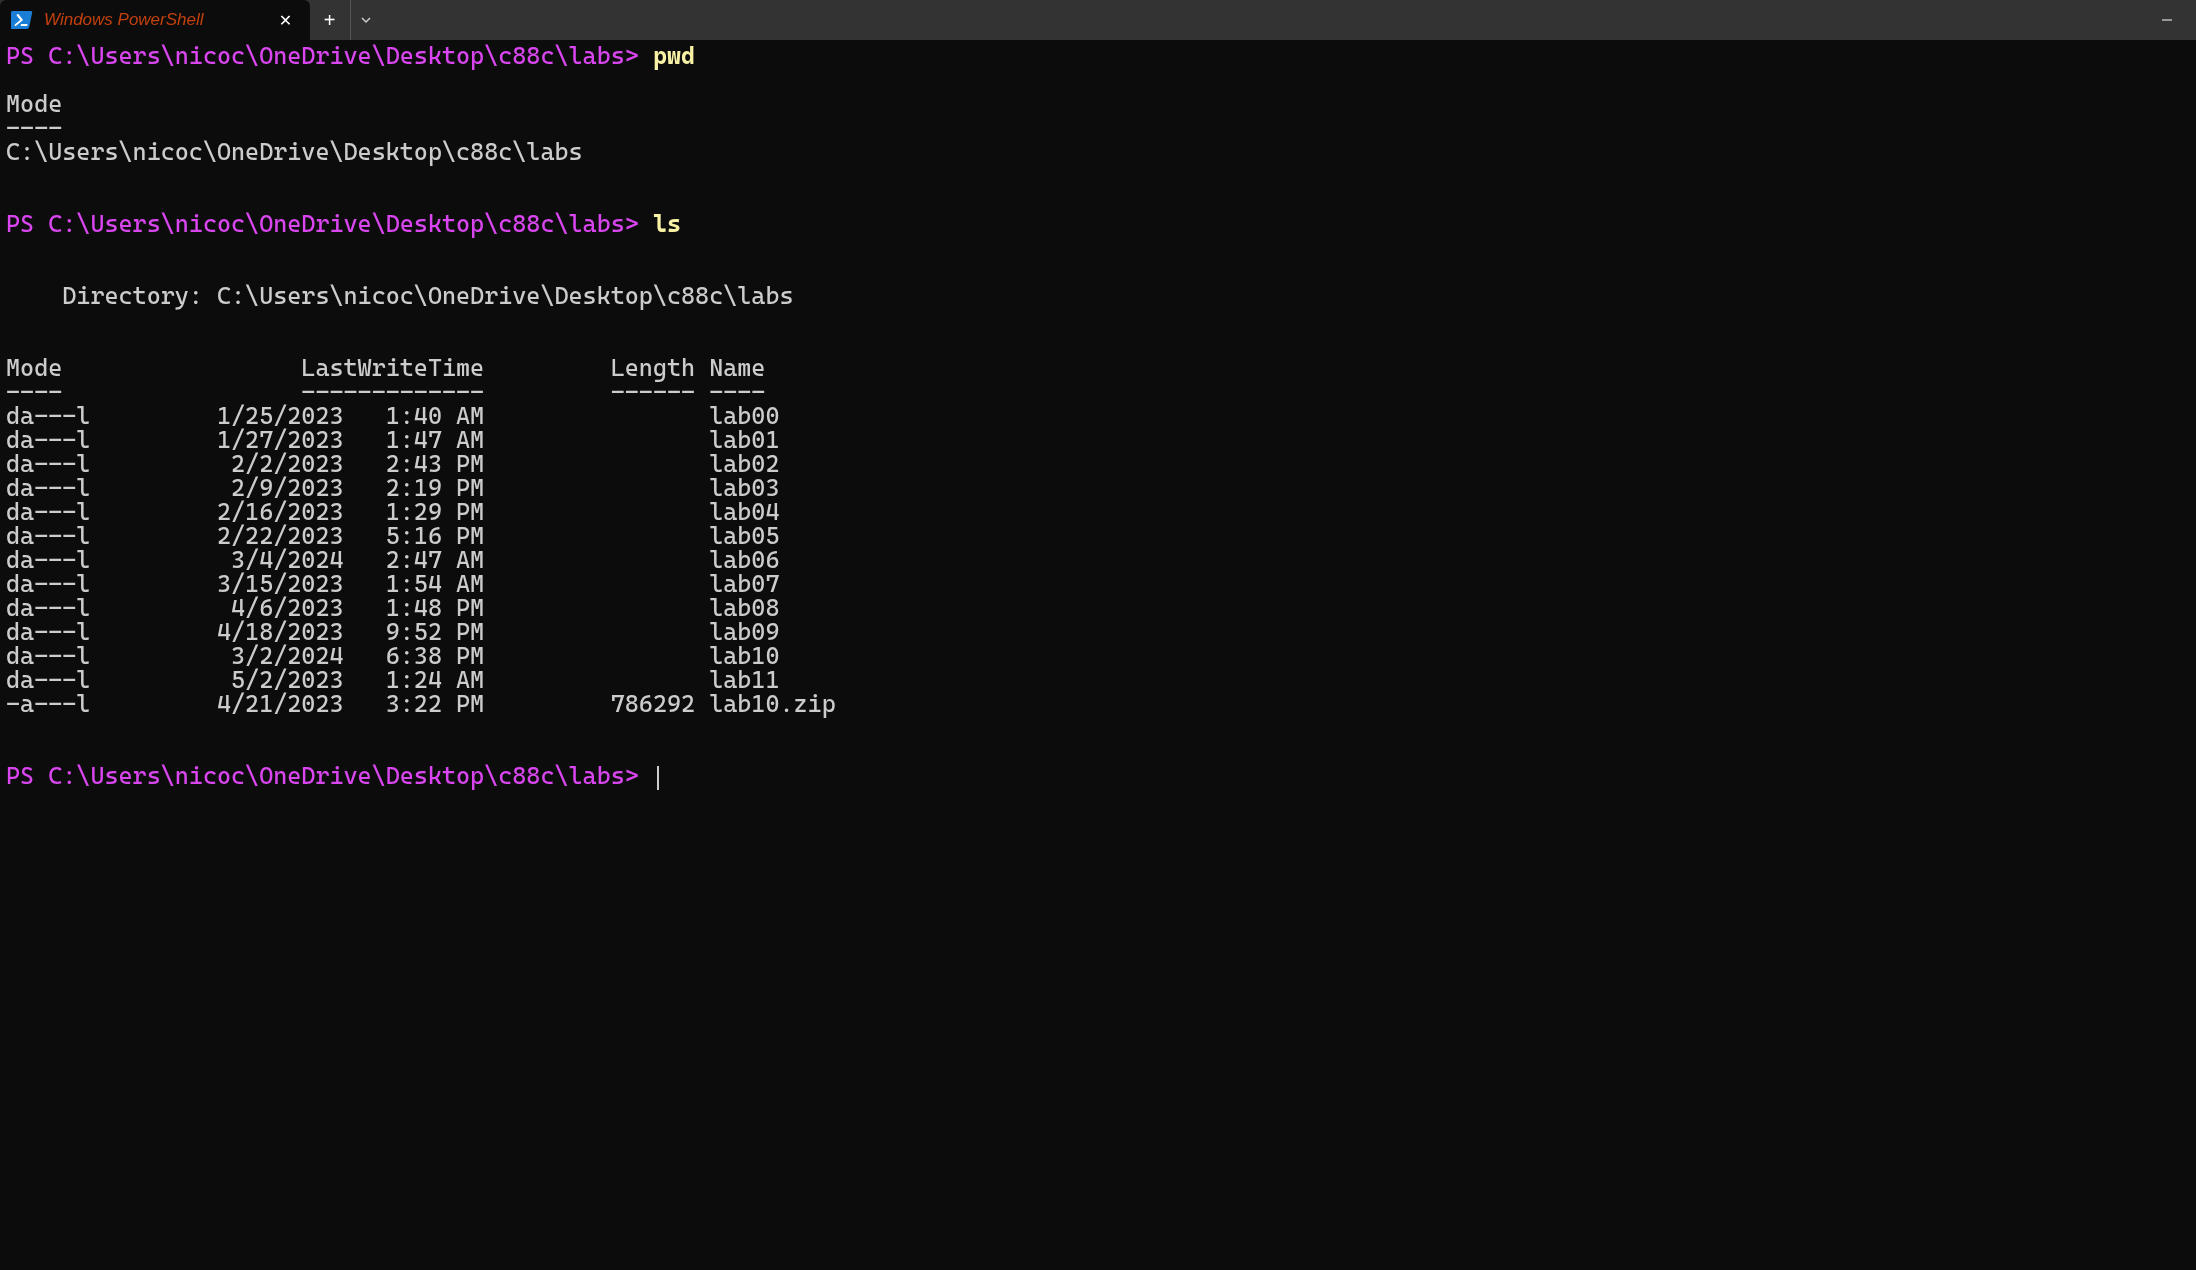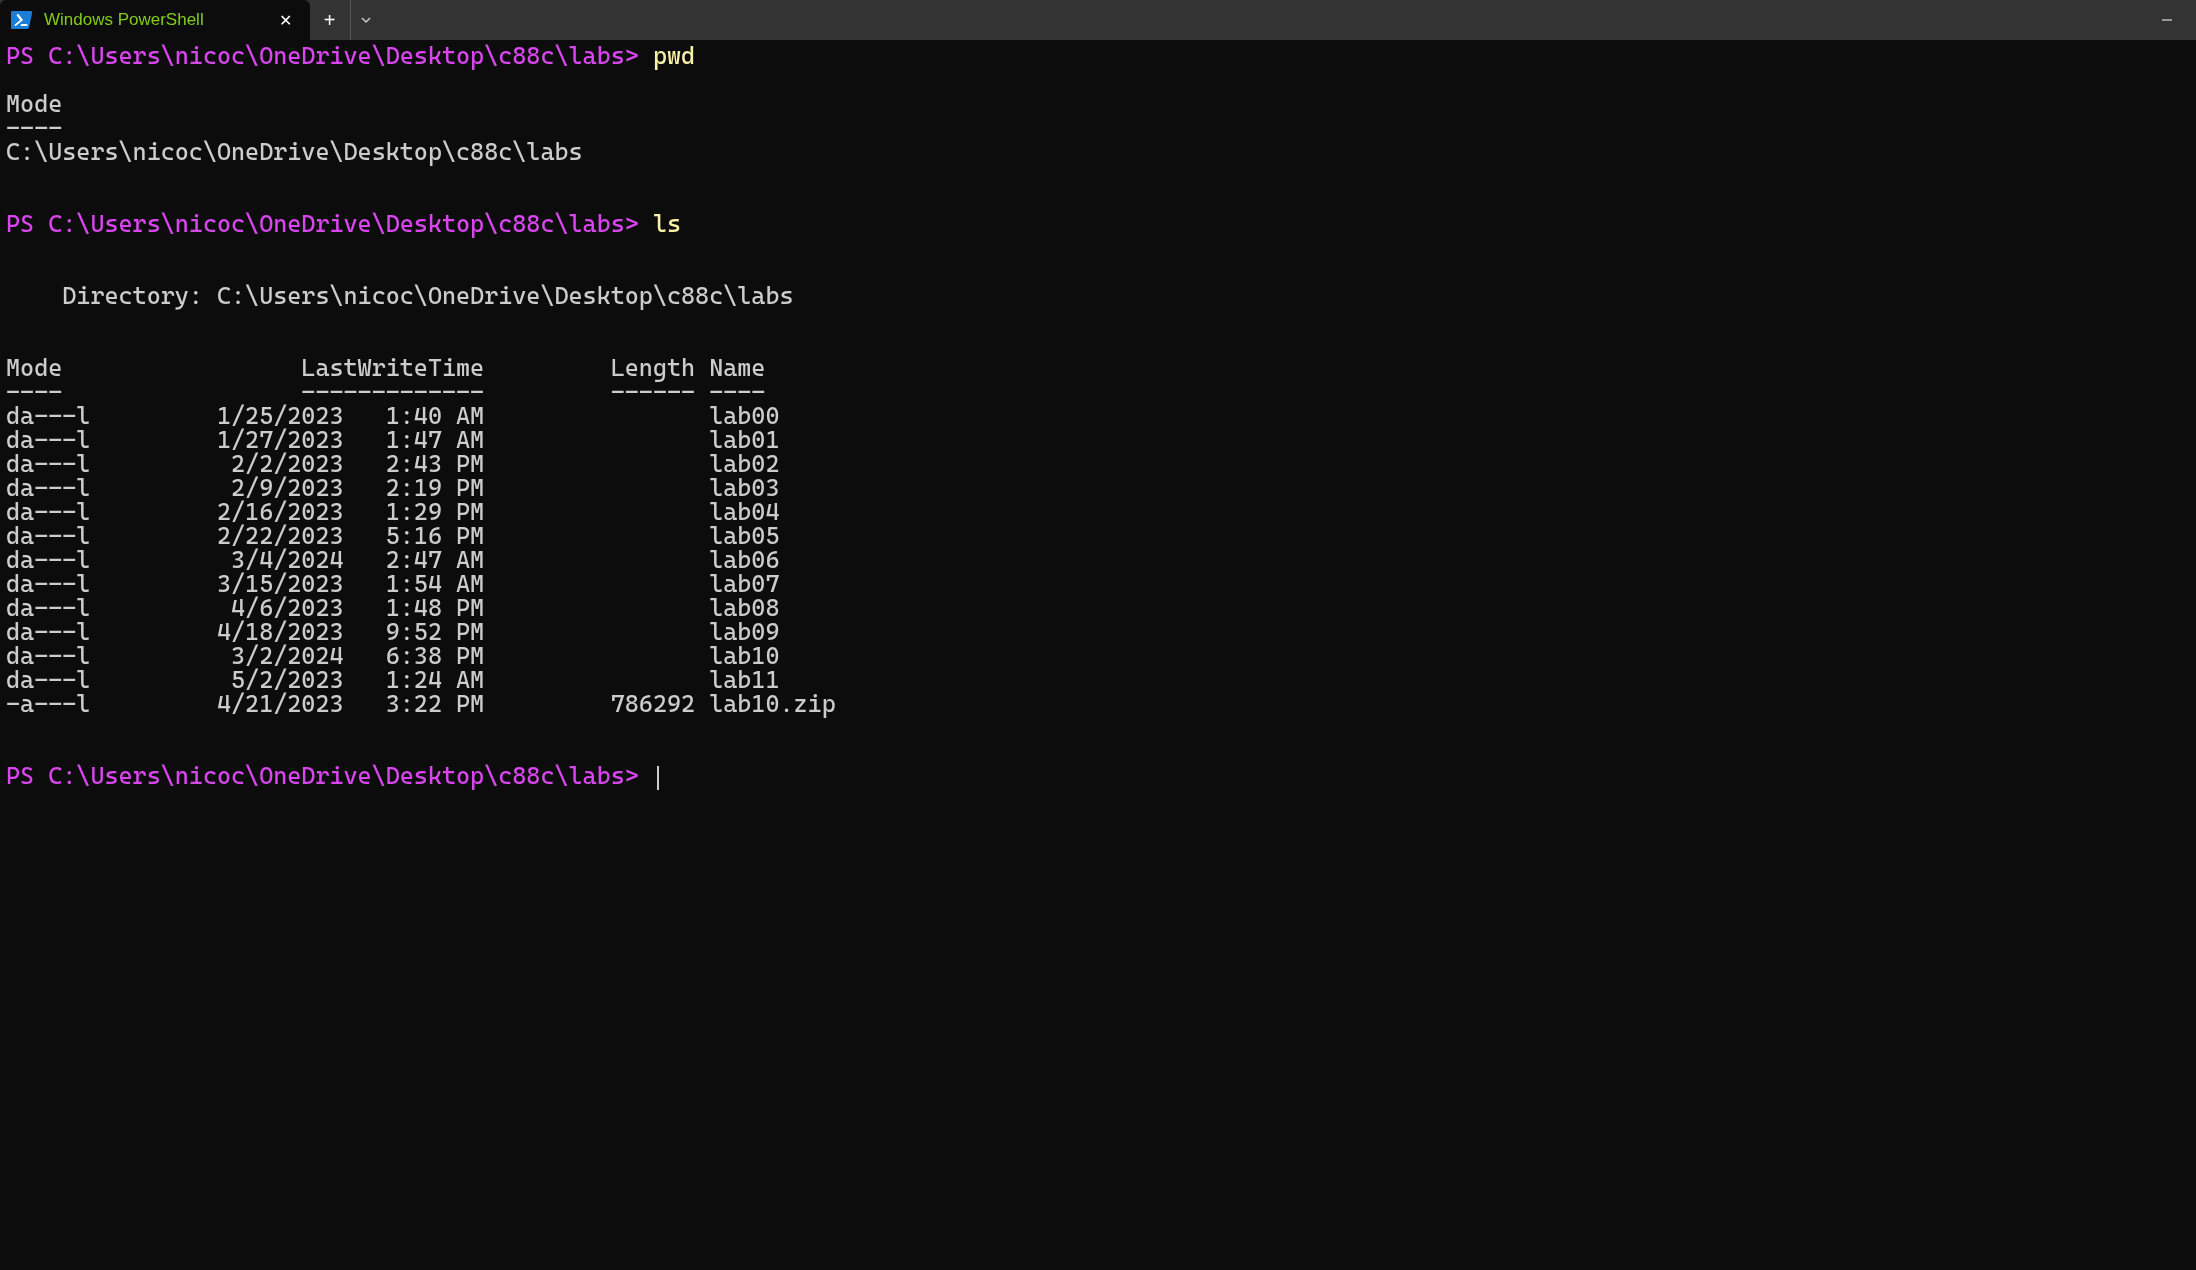--- a/index.html
+++ b/index.html
@@ -35,26 +35,27 @@
     }
     .tab-icon {
       width: 24px;
       height: 24px;
       display: flex;
       align-items: center;
       justify-content: center;
       font-size: 14px;
     }
     .tab-title {
-      color: #84cc16;
+      color: #c2410c;
       font-family: 'Segoe UI', sans-serif;
       font-size: 17px;
       font-weight: 400;
       white-space: nowrap;
       flex: 1;
+      font-style: italic;
     }
     .tab-close {
       color: #ffffff;
       font-family: sans-serif;
       font-size: 16px;
       width: 24px;
       height: 24px;
       display: flex;
       align-items: center;
       justify-content: center;
@@ -104,20 +105,21 @@
       padding: 4px 6px;
       white-space: pre;
       line-height: 1.0;
       font-variant-ligatures: none;
     }
     .prompt {
       color: #d946ef;
     }
     .cmd {
       color: #f9f1a5;
+      font-weight: bold;
     }
     .cursor {
       display: inline-block;
       width: 2px;
       height: 24px;
       background: #cccccc;
       vertical-align: text-bottom;
       animation: blink 1s step-end infinite;
       margin-left: 4px;
     }

